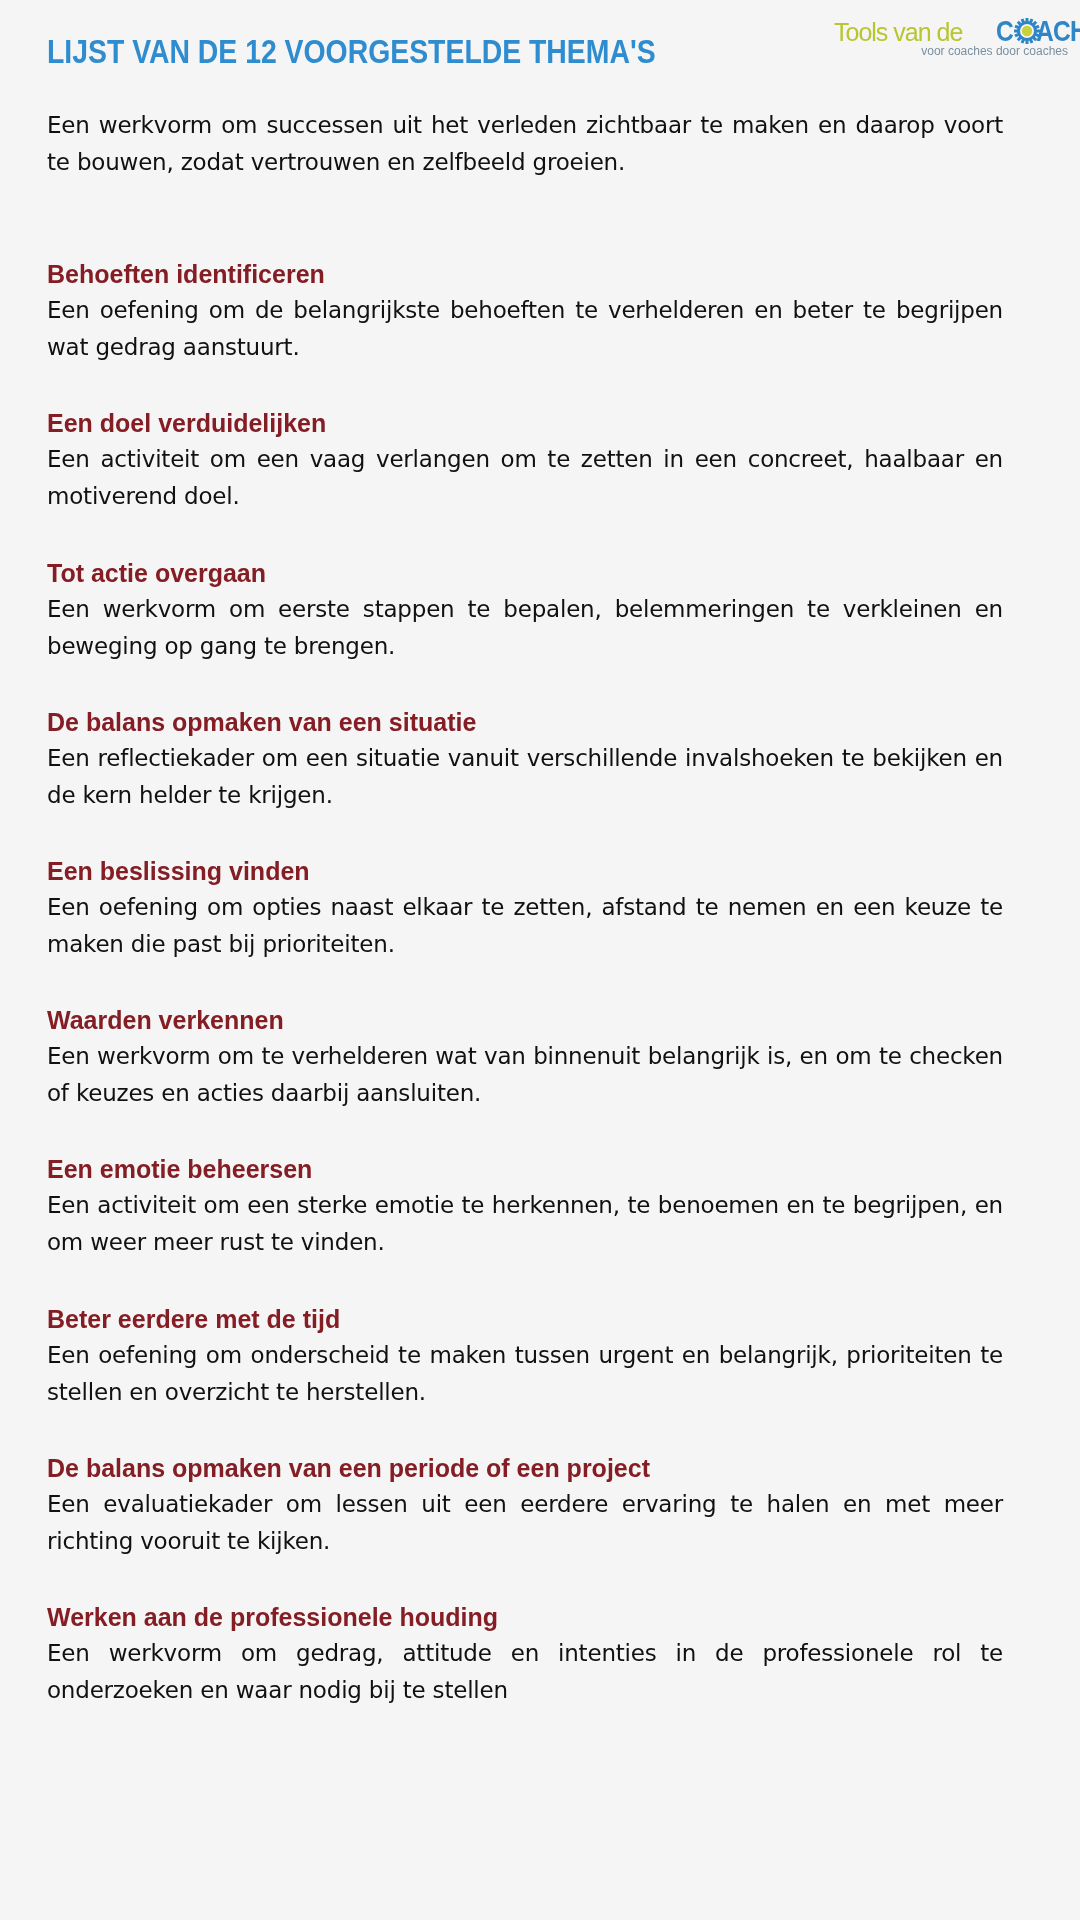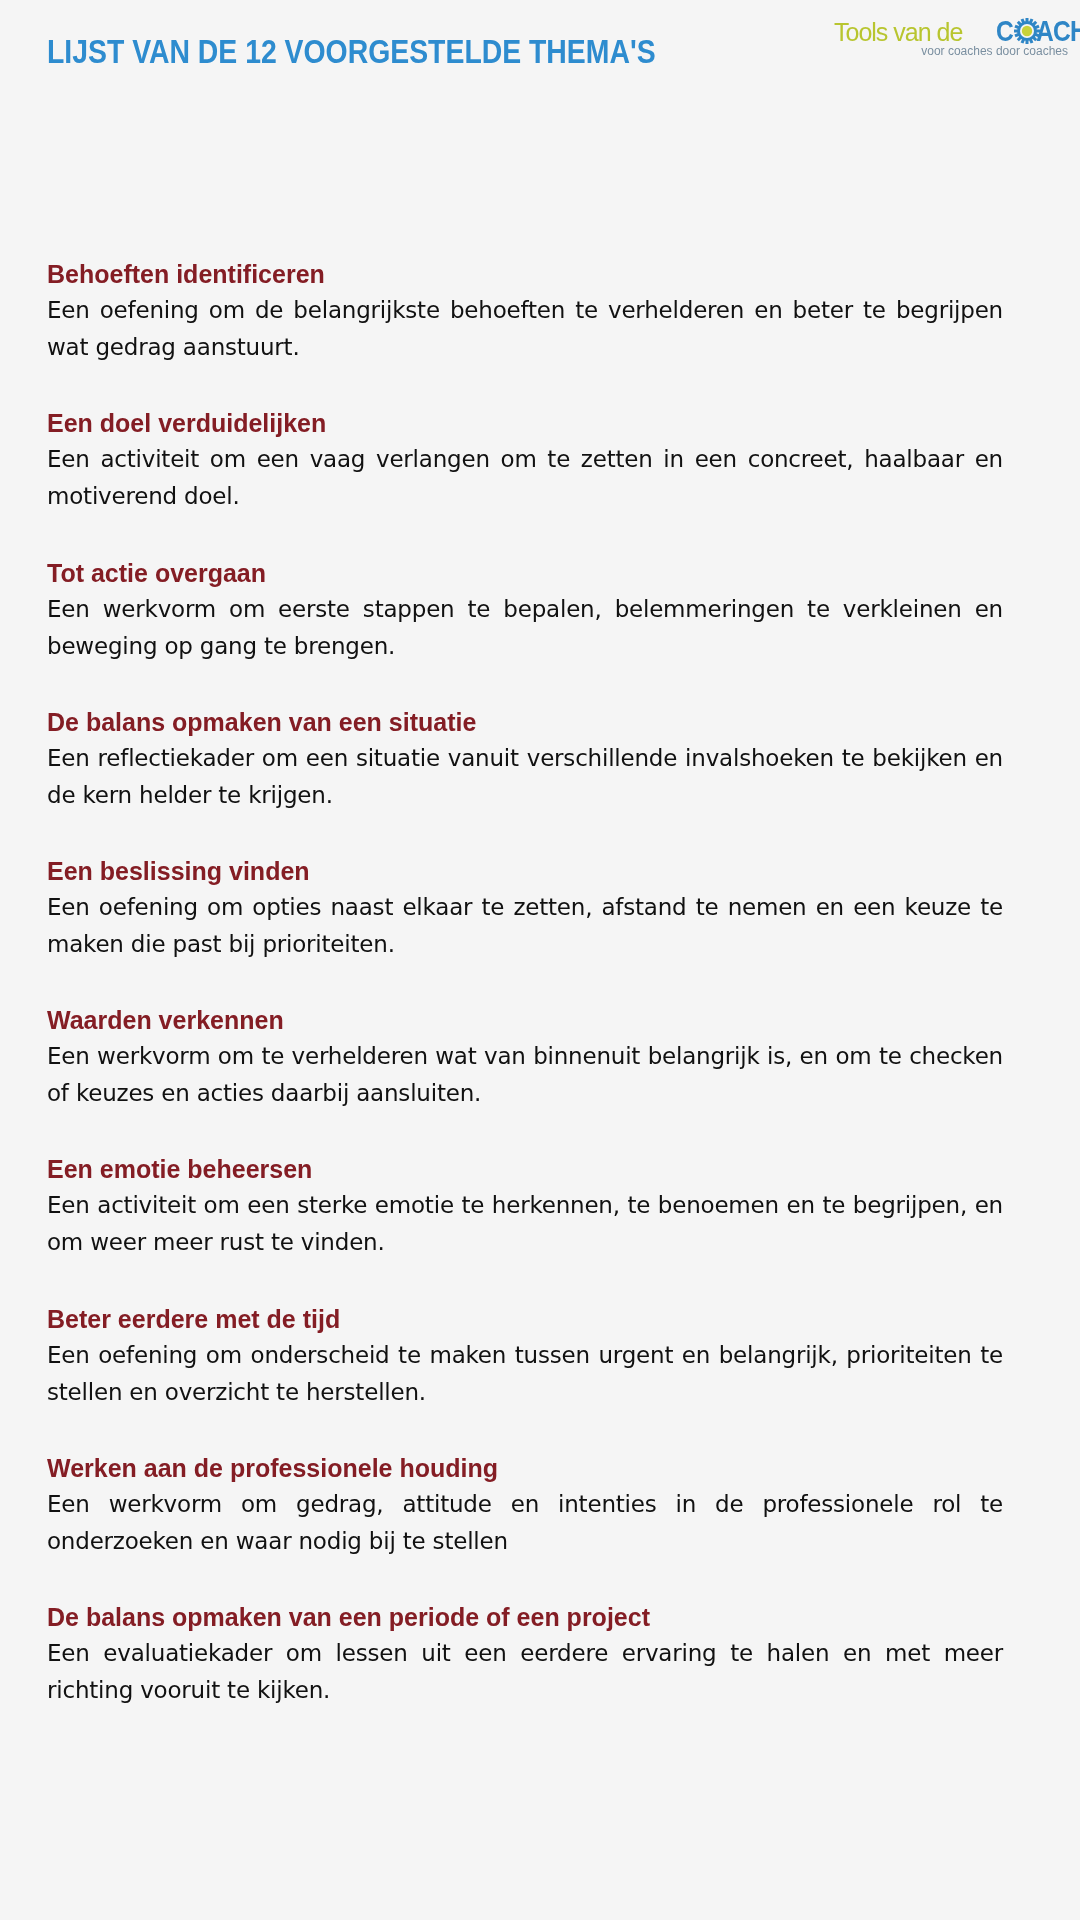--- a/index.html
+++ b/index.html
@@ -156,20 +156,21 @@
         <circle cx="13" cy="13" r="5.2" fill="#c9d23a"></circle>
       </svg>
       <span class="ach">ACH</span>
     </span>
   </div>
   <div class="logo-tag">voor coaches door coaches</div>
 </div>
 
 <ul class="themes">
   <li class="theme">
+    <p class="theme-desc">Een werkvorm om successen uit het verleden zichtbaar te maken en daarop voort te bouwen, zodat vertrouwen en zelfbeeld groeien.</p>
   </li>
   <li class="theme">
     <h2 class="theme-title">Behoeften identificeren</h2>
     <p class="theme-desc">Een oefening om de belangrijkste behoeften te verhelderen en beter te begrijpen wat gedrag aanstuurt.</p>
   </li>
   <li class="theme">
     <h2 class="theme-title">Een doel verduidelijken</h2>
     <p class="theme-desc">Een activiteit om een vaag verlangen om te zetten in een concreet, haalbaar en motiverend doel.</p>
   </li>
   <li class="theme">
@@ -190,20 +191,20 @@
   </li>
   <li class="theme">
     <h2 class="theme-title">Een emotie beheersen</h2>
     <p class="theme-desc">Een activiteit om een sterke emotie te herkennen, te benoemen en te begrijpen, en om weer meer rust te vinden.</p>
   </li>
   <li class="theme">
     <h2 class="theme-title">Beter eerdere met de tijd</h2>
     <p class="theme-desc">Een oefening om onderscheid te maken tussen urgent en belangrijk, prioriteiten te stellen en overzicht te herstellen.</p>
   </li>
   <li class="theme">
+    <h2 class="theme-title">De balans opmaken van een periode of een project</h2>
+    <p class="theme-desc">Een evaluatiekader om lessen uit een eerdere ervaring te halen en met meer richting vooruit te kijken.</p>
+  </li>
+  <li class="theme">
     <h2 class="theme-title">Werken aan de professionele houding</h2>
     <p class="theme-desc">Een werkvorm om gedrag, attitude en intenties in de professionele rol te onderzoeken en waar nodig bij te stellen</p>
   </li>
-  <li class="theme">
-    <h2 class="theme-title">De balans opmaken van een periode of een project</h2>
-    <p class="theme-desc">Een evaluatiekader om lessen uit een eerdere ervaring te halen en met meer richting vooruit te kijken.</p>
-  </li>
 </ul>
 
 </body></html>

